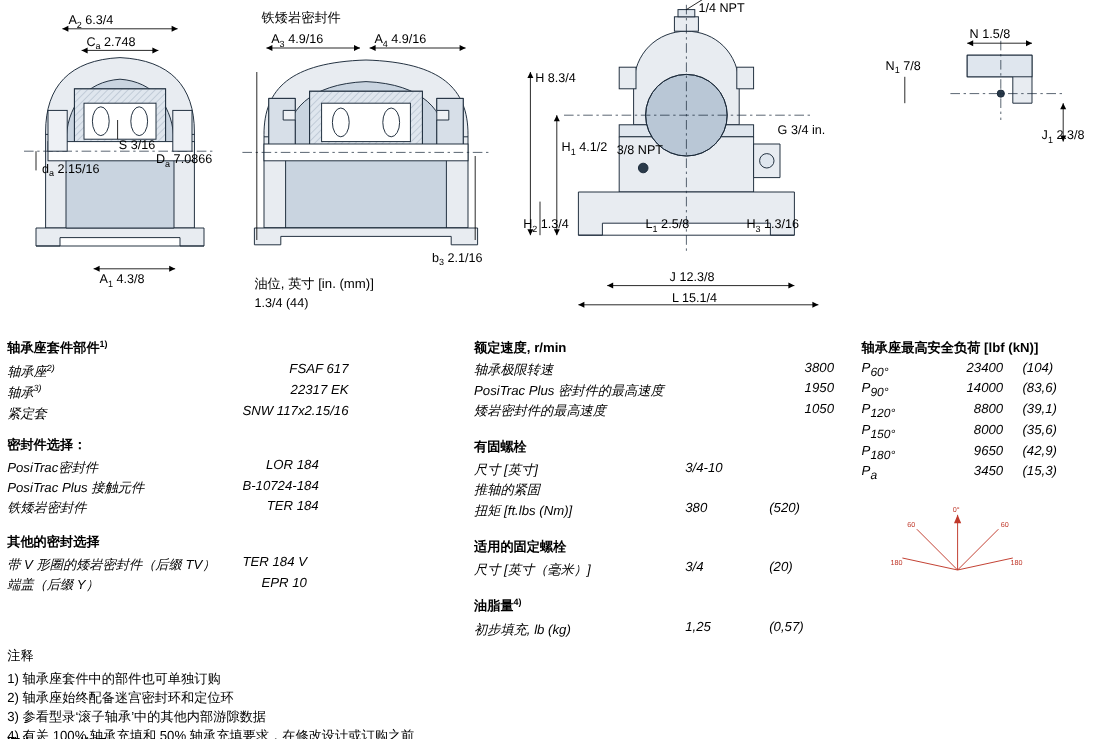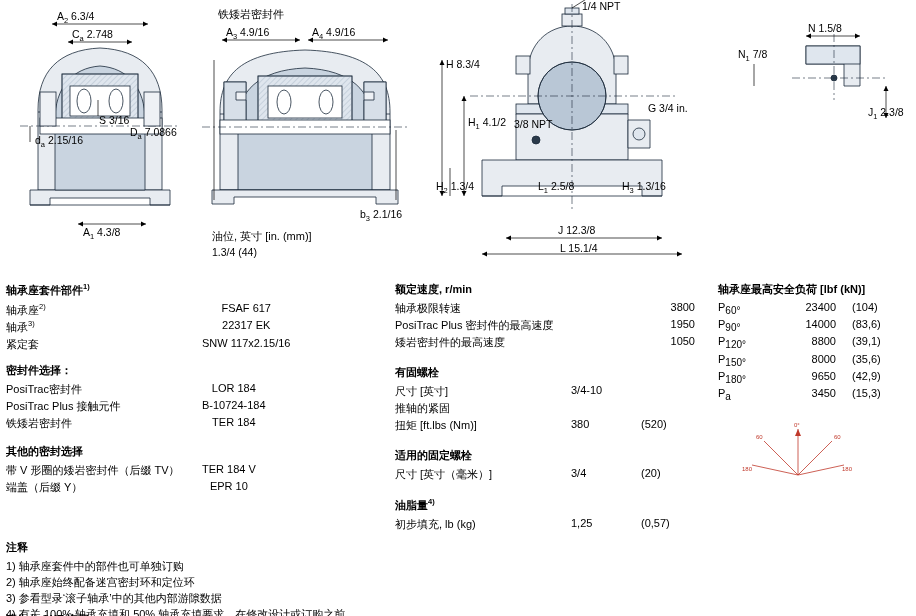--- a/index.html
+++ b/index.html
@@ -9,28 +9,28 @@
   svg{display:block;}
   .lbl{font-size:10.5px;font-family:"Liberation Sans",sans-serif;}
   .lblcn{font-size:11px;font-family:"Liberation Sans",sans-serif;}
   
   .tables{position:absolute;top:282px;left:0;width:916px;}
   .col{position:absolute;top:0;}
   .colA{left:6px;width:330px;}
   .colB{left:395px;width:300px;}
   .colC{left:718px;width:195px;}
   .secthead{font-weight:bold;font-size:11px;margin-bottom:3px;}
-  table{border-collapse:collapse;font-size:11px;}
+  table{border-collapse:collapse;font-size:11px;font-style:italic;}
   td{padding:1px 0;vertical-align:top;}
-  .valcol{text-align:center;}
+  .valcol{text-align:right;}
   .rowlbl{padding-right:6px;}
   .numr{text-align:right;padding-right:16px;}
   .numr2{text-align:right;}
   .notes{position:absolute;left:6px;top:258px;width:430px;font-size:11px;}
-  .notes .nh{font-weight:bold;margin-bottom:3px;}
+  .notes .nh{font-weight:normal;margin-bottom:3px;}
   .notes div{line-height:1.45;}
   .ask{position:absolute;left:6px;top:330px;font-weight:bold;font-size:11px;}
   sup{font-size:7.5px;}
 </style>
 </head>
 <body>
 
 <div class="drawings">
 
 <svg width="200" height="278" viewBox="0 0 200 278" style="position:absolute;left:0;top:0;">

